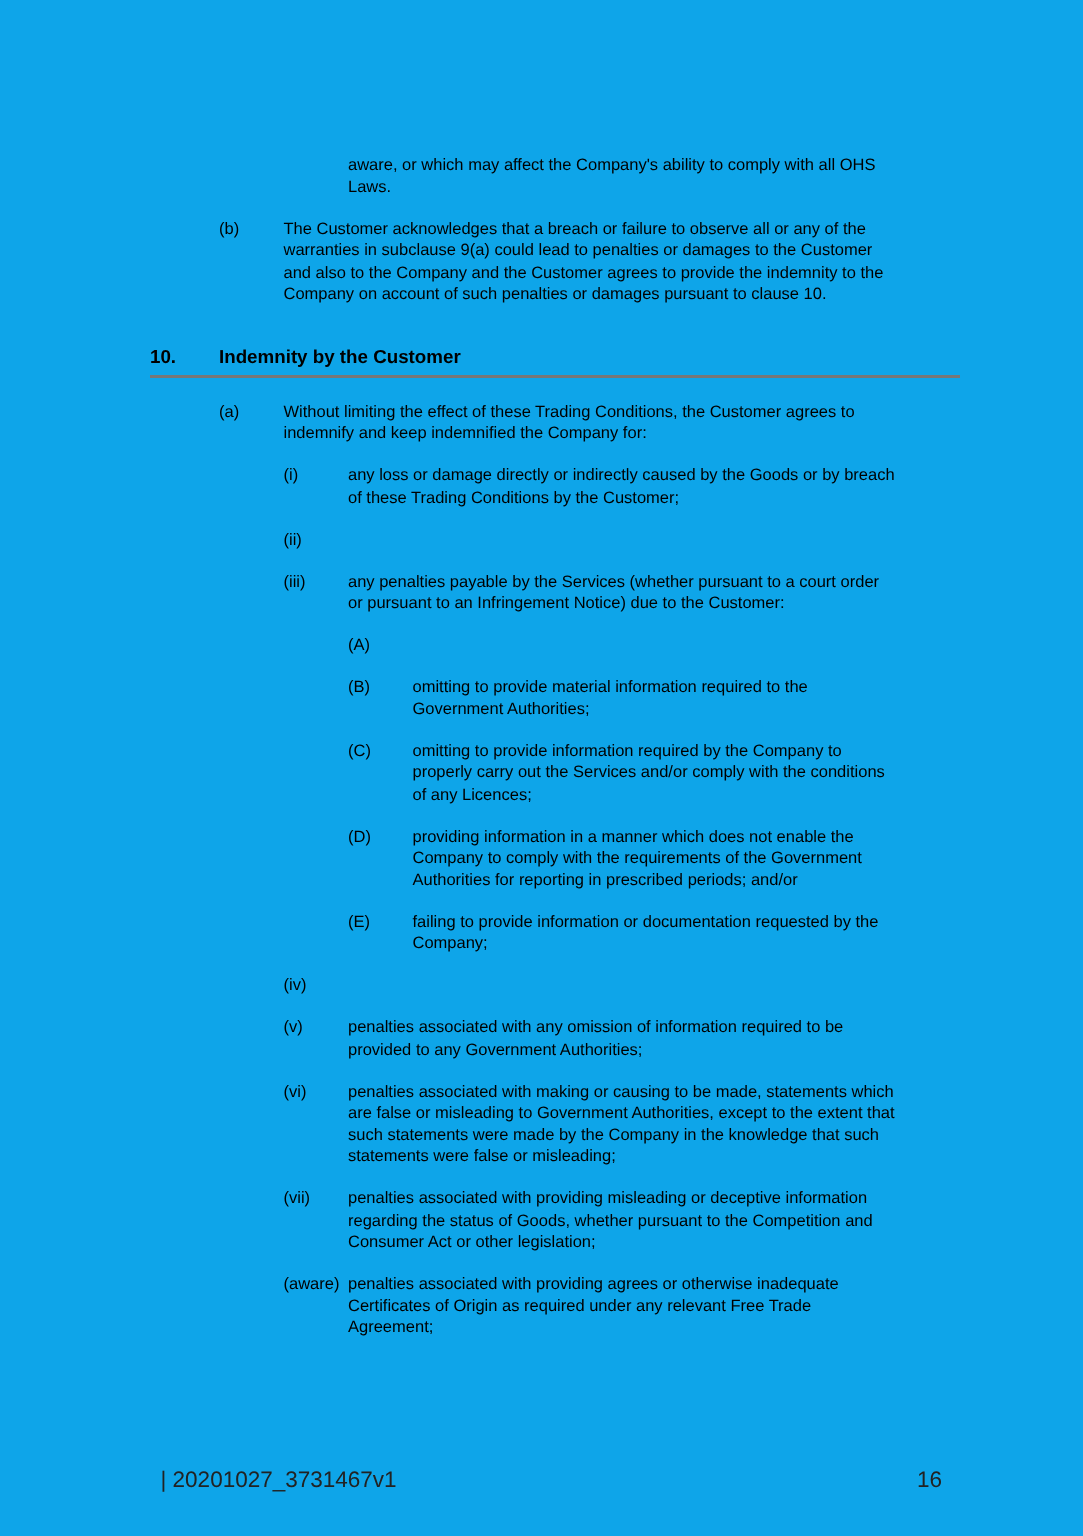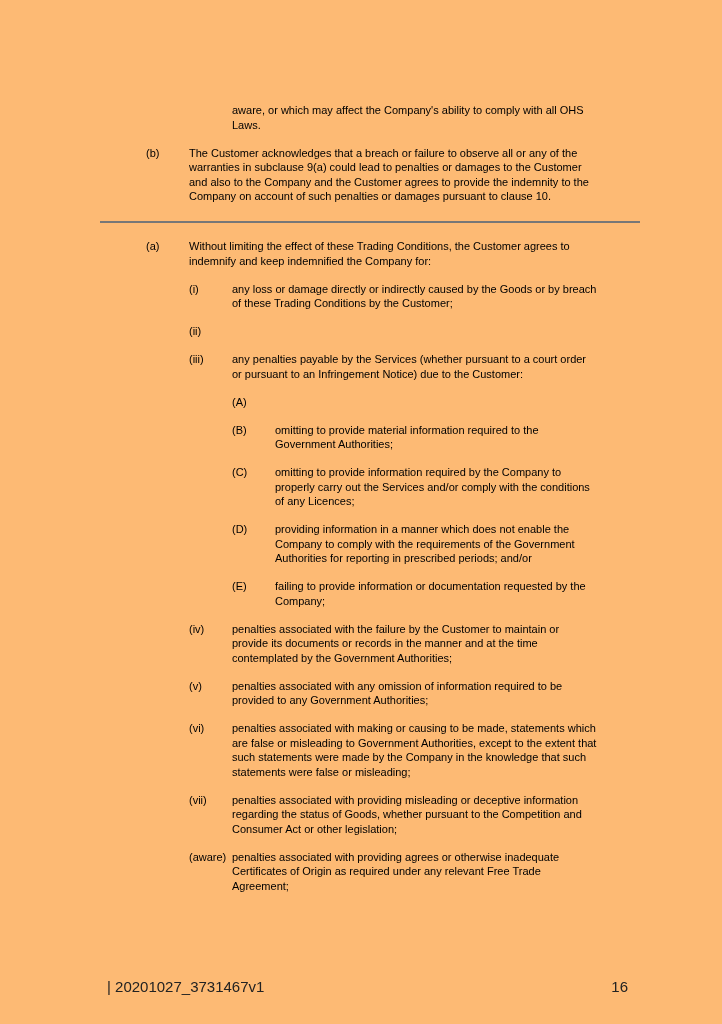--- a/index.html
+++ b/index.html
@@ -1,19 +1,19 @@
 <!DOCTYPE html>
 <html><head>
 <meta charset="utf-8">
 <style>
   html, body { margin:0; padding:0; background:#ffffff; }
   .page {
     position:relative;
     width:722px; height:1024px;
-    background:#fdba74;
+    background:#0ea5e9;
     font-family:"Liberation Sans", sans-serif;
     font-size:11px; line-height:14.5px; color:#000;
     display:flex; flex-direction:column; align-items:flex-start;
     box-sizing:border-box; padding-top:103px;
     overflow:hidden;
   }
   .ptext { white-space:pre-line; }
   .cont-para { margin-left:232px; margin-bottom:13.5px; }
   .row { display:flex; margin-bottom:13.5px; }
   .row .lbl { flex:0 0 auto; }
@@ -45,20 +45,24 @@
 Laws.</div>
 
   <div class="row lvl1">
     <span class="lbl">(b)</span>
     <div class="ptext">The Customer acknowledges that a breach or failure to observe all or any of the
 warranties in subclause 9(a) could lead to penalties or damages to the Customer
 and also to the Company and the Customer agrees to provide the indemnity to the
 Company on account of such penalties or damages pursuant to clause 10.</div>
   </div>
 
+  <div class="heading">
+    <span class="hnum">10.</span>
+    <span>Indemnity by the Customer</span>
+  </div>
   <div class="heading-rule"></div>
 
   <div class="row lvl1">
     <span class="lbl">(a)</span>
     <div class="ptext">Without limiting the effect of these Trading Conditions, the Customer agrees to
 indemnify and keep indemnified the Company for:</div>
   </div>
 
   <div class="row lvl2">
     <span class="lbl">(i)</span>
@@ -101,23 +105,20 @@
   </div>
 
   <div class="row lvl3">
     <span class="lbl">(E)</span>
     <div class="ptext">failing to provide information or documentation requested by the
 Company;</div>
   </div>
 
   <div class="row lvl2">
     <span class="lbl">(iv)</span>
-    <div class="ptext">penalties associated with the failure by the Customer to maintain or
-provide its documents or records in the manner and at the time
-contemplated by the Government Authorities;</div>
   </div>
 
   <div class="row lvl2">
     <span class="lbl">(v)</span>
     <div class="ptext">penalties associated with any omission of information required to be
 provided to any Government Authorities;</div>
   </div>
 
   <div class="row lvl2">
     <span class="lbl">(vi)</span>

